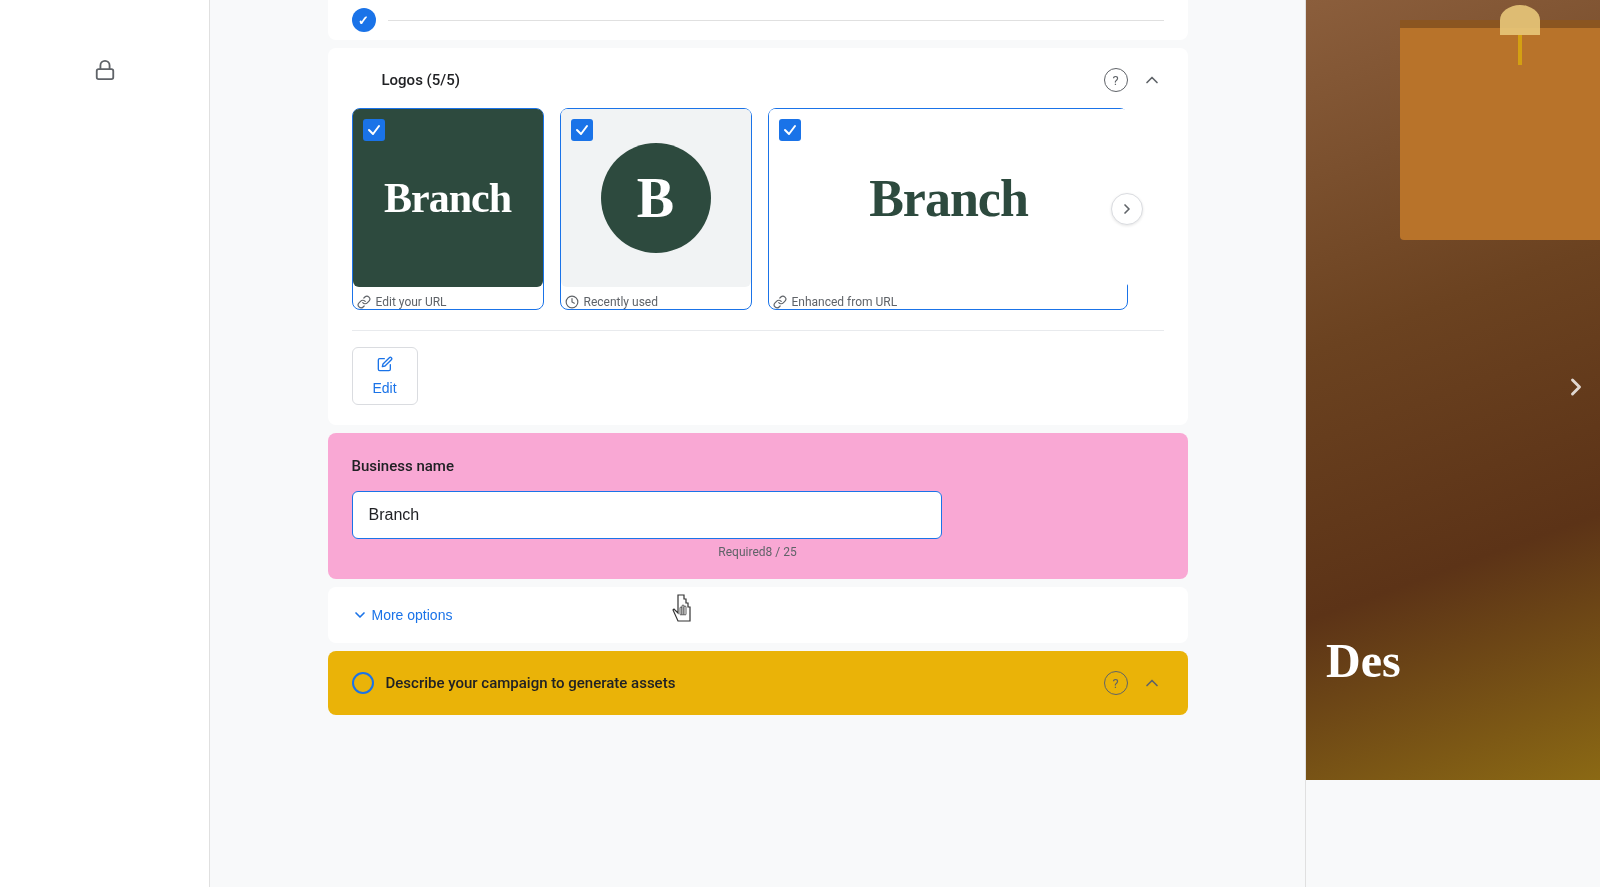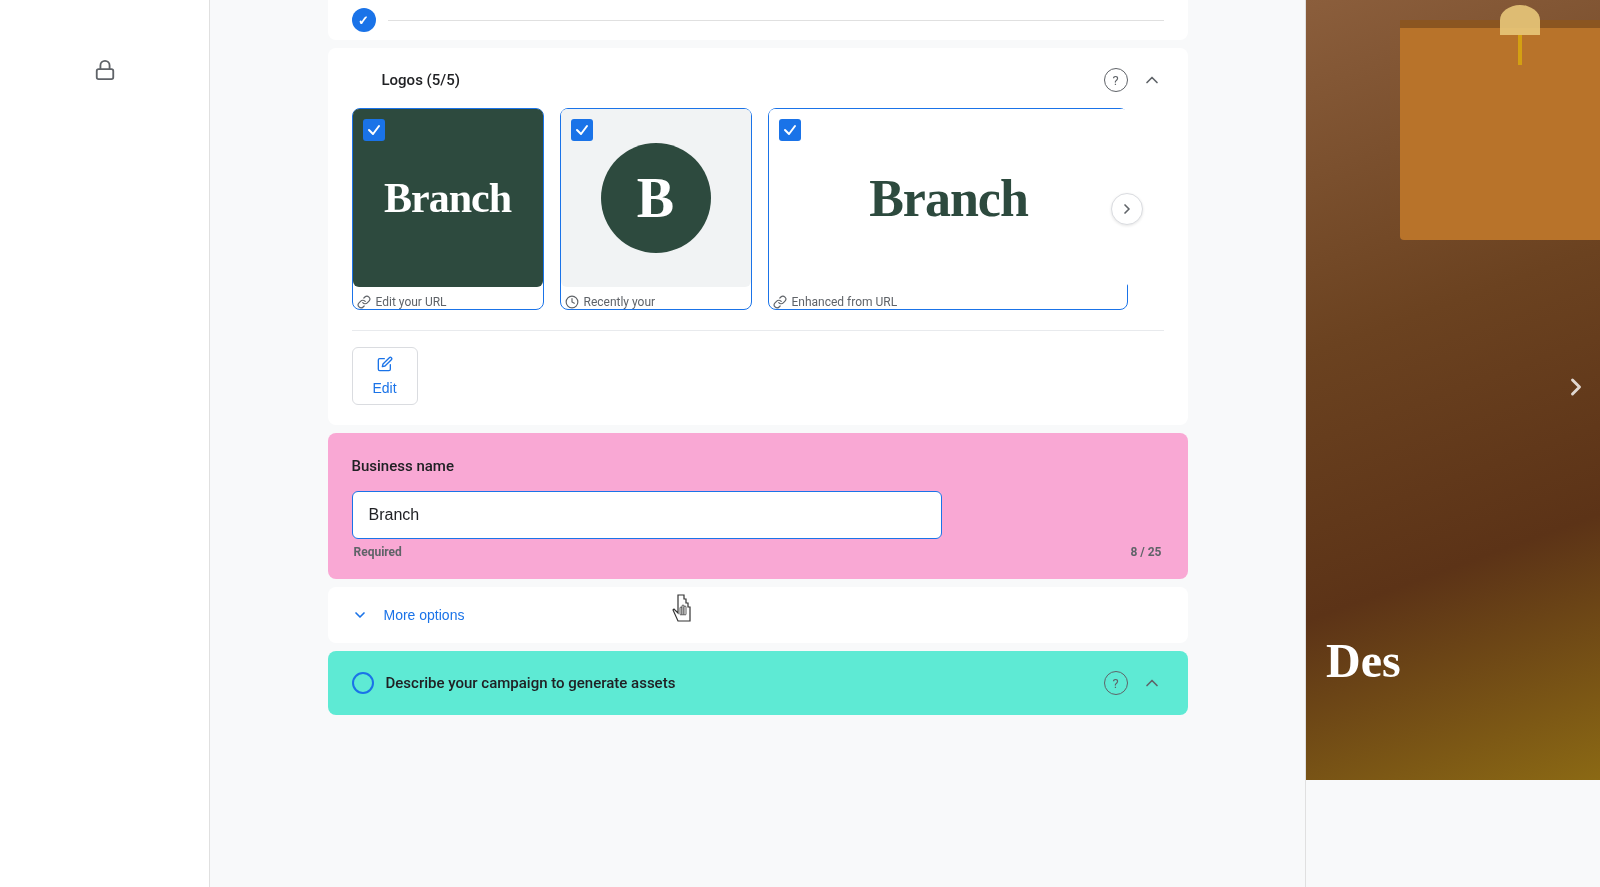--- a/index.html
+++ b/index.html
@@ -284,24 +284,23 @@
       border: 1.5px solid #1a73e8;
       border-radius: 6px;
       font-size: 16px;
       color: #202124;
       outline: none;
       background: #fff;
     }
 
     .input-meta {
       display: flex;
-      justify-content: space-between;
+      justify-content: center;
       margin-top: 6px;
       padding: 0 2px;
-      font-weight: bold;
     }
 
     .input-required {
       font-size: 12px;
       color: #5f6368;
     }
 
     .input-count {
       font-size: 12px;
       color: #5f6368;
@@ -311,32 +310,32 @@
     .more-options-section {
       background: #fff;
       border-radius: 8px;
       margin-bottom: 8px;
       padding: 20px 24px;
     }
 
     .more-options-btn {
       display: flex;
       align-items: center;
-      gap: 16px;
+      gap: 4px;
       color: #1a73e8;
       font-size: 14px;
       font-weight: 500;
       cursor: pointer;
       background: none;
       border: none;
     }
 
     
     .describe-section {
-      background: #5eead4;
+      background: #eab308;
       border-radius: 8px;
       padding: 20px 24px;
     }
 
     .describe-header {
       display: flex;
       justify-content: space-between;
       align-items: center;
     }
 
@@ -494,21 +493,21 @@
           <div class="logo-card-inner">
             <div class="branch-circle">
               <span class="branch-circle-letter">B</span>
             </div>
           </div>
           <div class="logo-label">
             <svg viewBox="0 0 24 24" fill="none" stroke="#5f6368" stroke-width="2" stroke-linecap="round" stroke-linejoin="round">
               <circle cx="12" cy="12" r="10"></circle>
               <polyline points="12 6 12 12 16 14"></polyline>
             </svg>
-            <span>Recently your</span>
+            <span>Recently used</span>
           </div>
         </div>
 
         <div class="logo-card logo-card-3 checked" style="position:relative;">
           <div class="checkbox-overlay">
             <svg viewBox="0 0 14 14" fill="none">
               <polyline points="2,7 6,11 12,3" stroke="white" stroke-width="2" stroke-linecap="round" stroke-linejoin="round"></polyline>
             </svg>
           </div>
           <div class="logo-card-inner">

